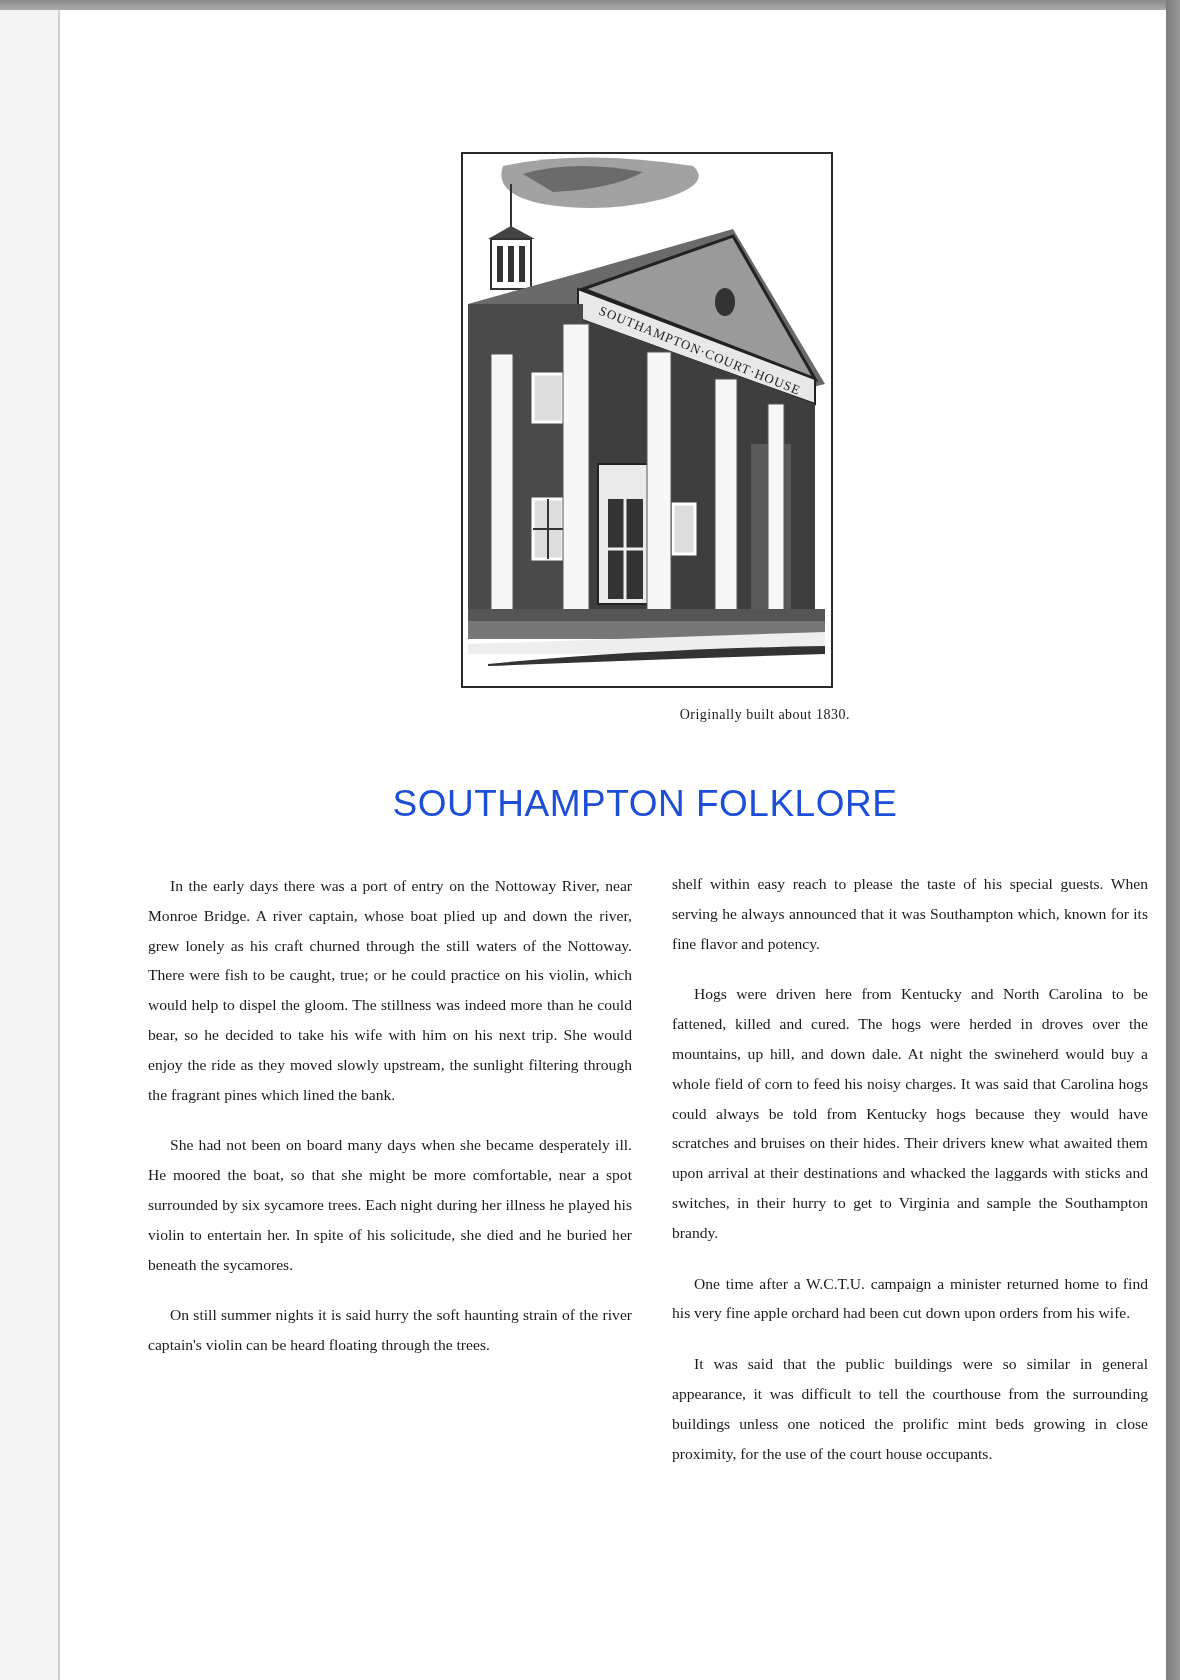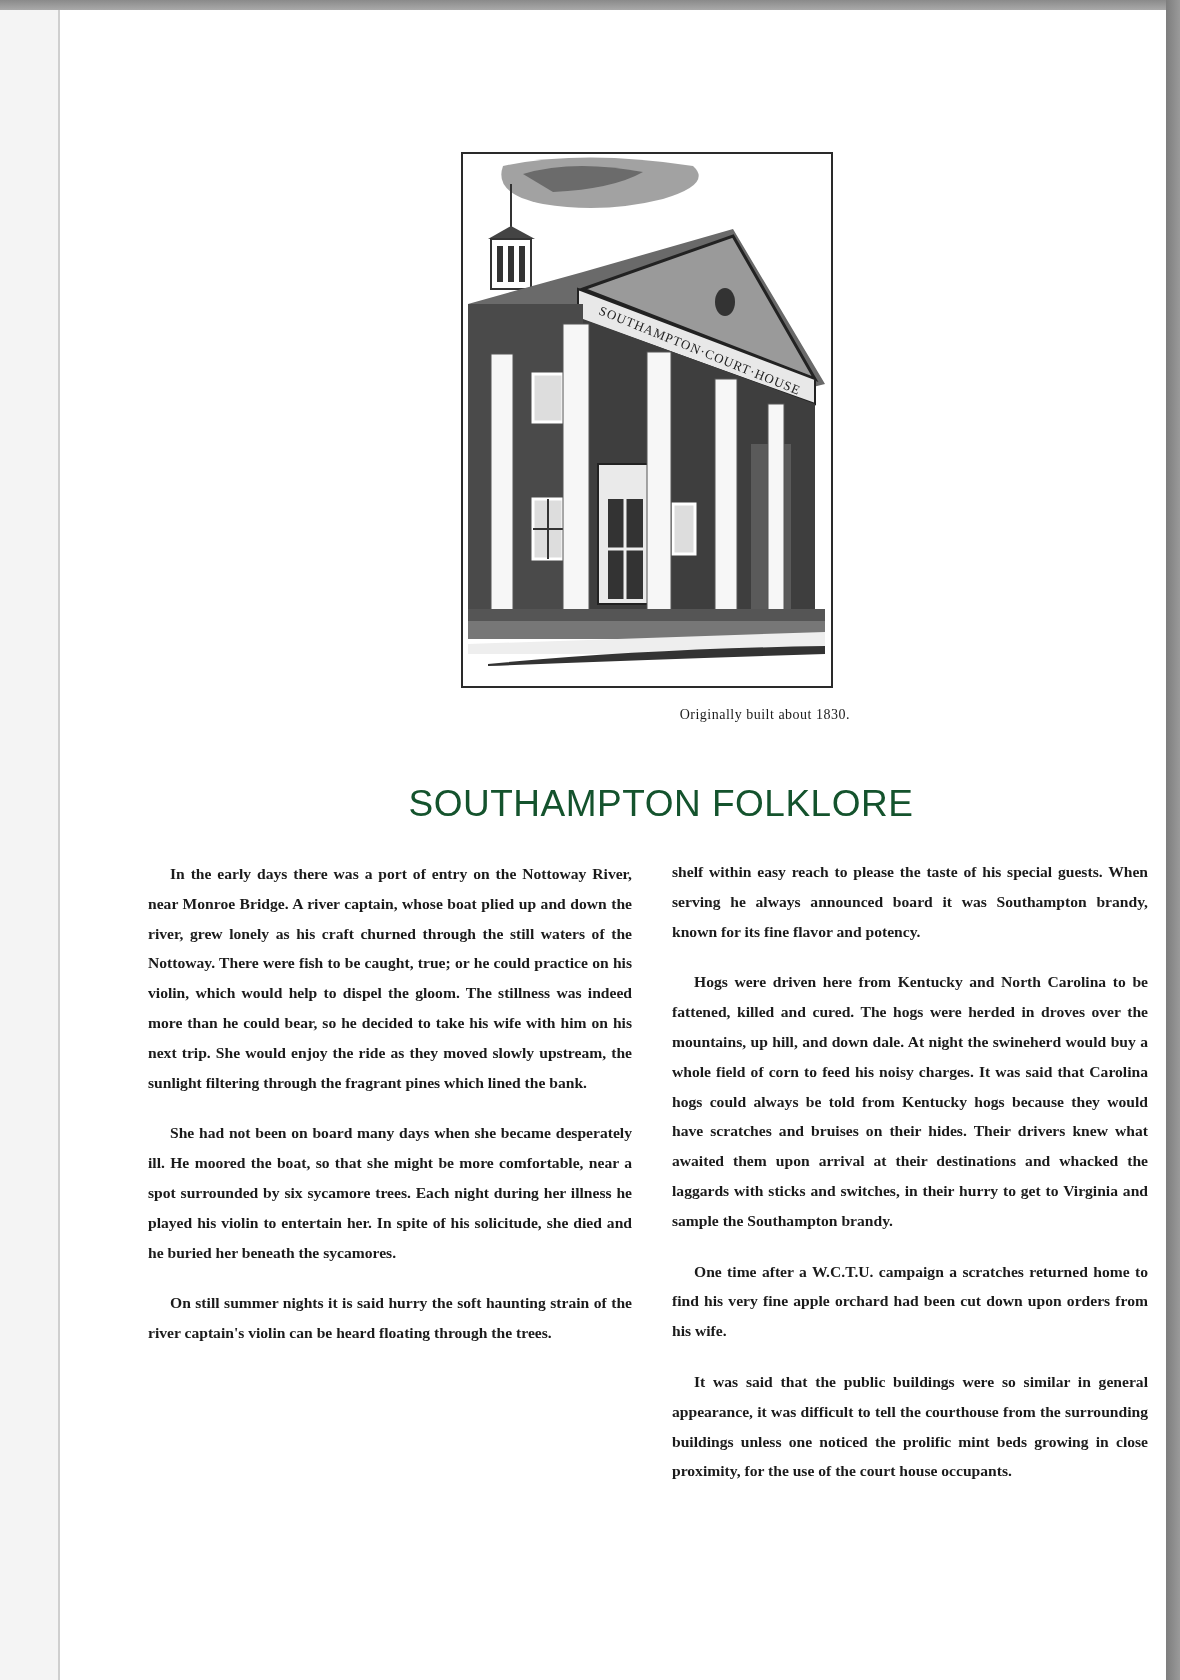--- a/index.html
+++ b/index.html
@@ -30,31 +30,31 @@
     .illustration {
       position: absolute; left: 401px; top: 142px; width: 368px; height: 532px;
       border: 2px solid #2a2a2a; background: #fff; overflow: hidden;
     }
     .illustration svg { display: block; width: 100%; height: 100%; }
     .caption {
       position: absolute; left: 380px; top: 697px; width: 410px;
       text-align: right; font-size: 14px; font-weight: normal; letter-spacing: 0.5px;
     }
     .title {
-      position: absolute; left: 216px; top: 748px; width: 770px;
+      position: absolute; left: 200px; top: 748px; width: 770px;
       text-align: center; font-family: "Liberation Sans", "DejaVu Sans", sans-serif;
-      font-size: 37px; font-weight: normal; letter-spacing: 0.5px; color: #14532d;
+      font-size: 37px; font-weight: normal; letter-spacing: 0.5px; color: #1d4ed8;
     }
     .col {
       position: absolute; top: 845px; font-size: 15.6px; line-height: 29.8px;
       text-align: justify;
     }
     .col.left { left: 88px; width: 484px; }
     .col.right { left: 612px; width: 476px; top: 843px; }
-    .col p { margin: 4px 0 21px 0; text-indent: 22px; font-weight: bold; }
+    .col p { margin: 16px 0 21px 0; text-indent: 22px; }
     .col p.cont { text-indent: 0; }
   </style>
 </head>
 <body>
 
 <div class="scan-top"></div>
 <div class="prev-page"></div>
 <div class="right-edge"></div>
 
 <div class="page">
@@ -112,19 +112,19 @@
 
   <h1 class="title">SOUTHAMPTON FOLKLORE</h1>
 
   <div class="col left">
     <p>In the early days there was a port of entry on the Nottoway River, near Monroe Bridge.  A river captain, whose boat plied up and down the river, grew lonely as his craft churned through the still waters of the Nottoway.  There were fish to be caught, true; or he could practice on his violin, which would help to dispel the gloom.  The stillness was indeed more than he could bear, so he decided to take his wife with him on his next trip.  She would enjoy the ride as they moved slowly upstream, the sunlight filtering through the fragrant pines which lined the bank.</p>
     <p>She had not been on board many days when she became desperately ill.  He moored the boat, so that she might be more comfortable, near a spot surrounded by six sycamore trees.  Each night during her illness he played his violin to entertain her.  In spite of his solicitude, she died and he buried her beneath the sycamores.</p>
     <p>On still summer nights it is said hurry the soft haunting strain of the river captain's violin can be heard floating through the trees.</p>
   </div>
 
   <div class="col right">
-    <p class="cont">shelf within easy reach to please the taste of his special guests.  When serving he always announced board it was Southampton brandy, known for its fine flavor and potency.</p>
+    <p class="cont">shelf within easy reach to please the taste of his special guests.  When serving he always announced that it was Southampton which, known for its fine flavor and potency.</p>
     <p>Hogs were driven here from Kentucky and North Carolina to be fattened, killed and cured.  The hogs were herded in droves over the mountains, up hill, and down dale.  At night the swineherd would buy a whole field of corn to feed his noisy charges.  It was said that Carolina hogs could always be told from Kentucky hogs because they would have scratches and bruises on their hides.  Their drivers knew what awaited them upon arrival at their destinations and whacked the laggards with sticks and switches, in their hurry to get to Virginia and sample the Southampton brandy.</p>
-    <p>One time after a W.C.T.U. campaign a scratches returned home to find his very fine apple orchard had been cut down upon orders from his wife.</p>
+    <p>One time after a W.C.T.U. campaign a minister returned home to find his very fine apple orchard had been cut down upon orders from his wife.</p>
     <p>It was said that the public buildings were so similar in general appearance, it was difficult to tell the courthouse from the surrounding buildings unless one noticed the prolific mint beds growing in close proximity, for the use of the court house occupants.</p>
   </div>
 
 </div>
 
 </body></html>

